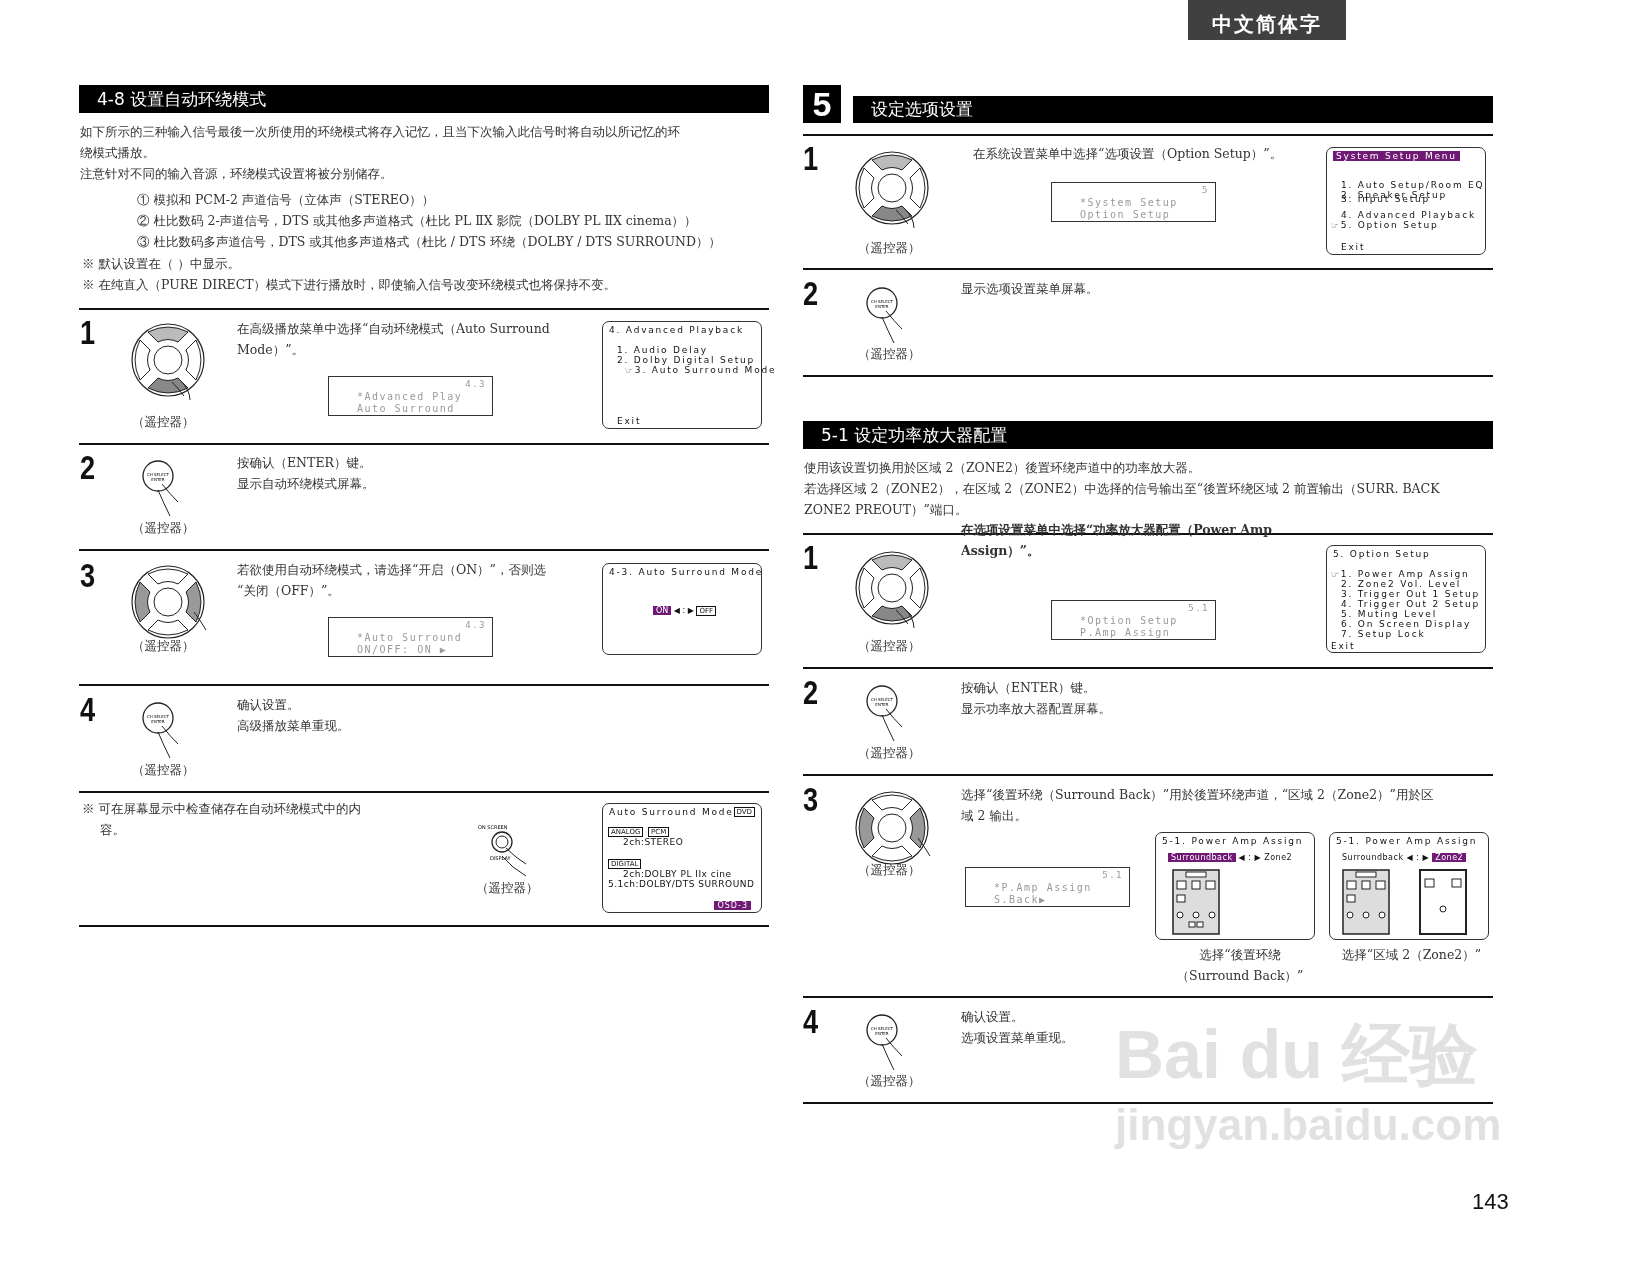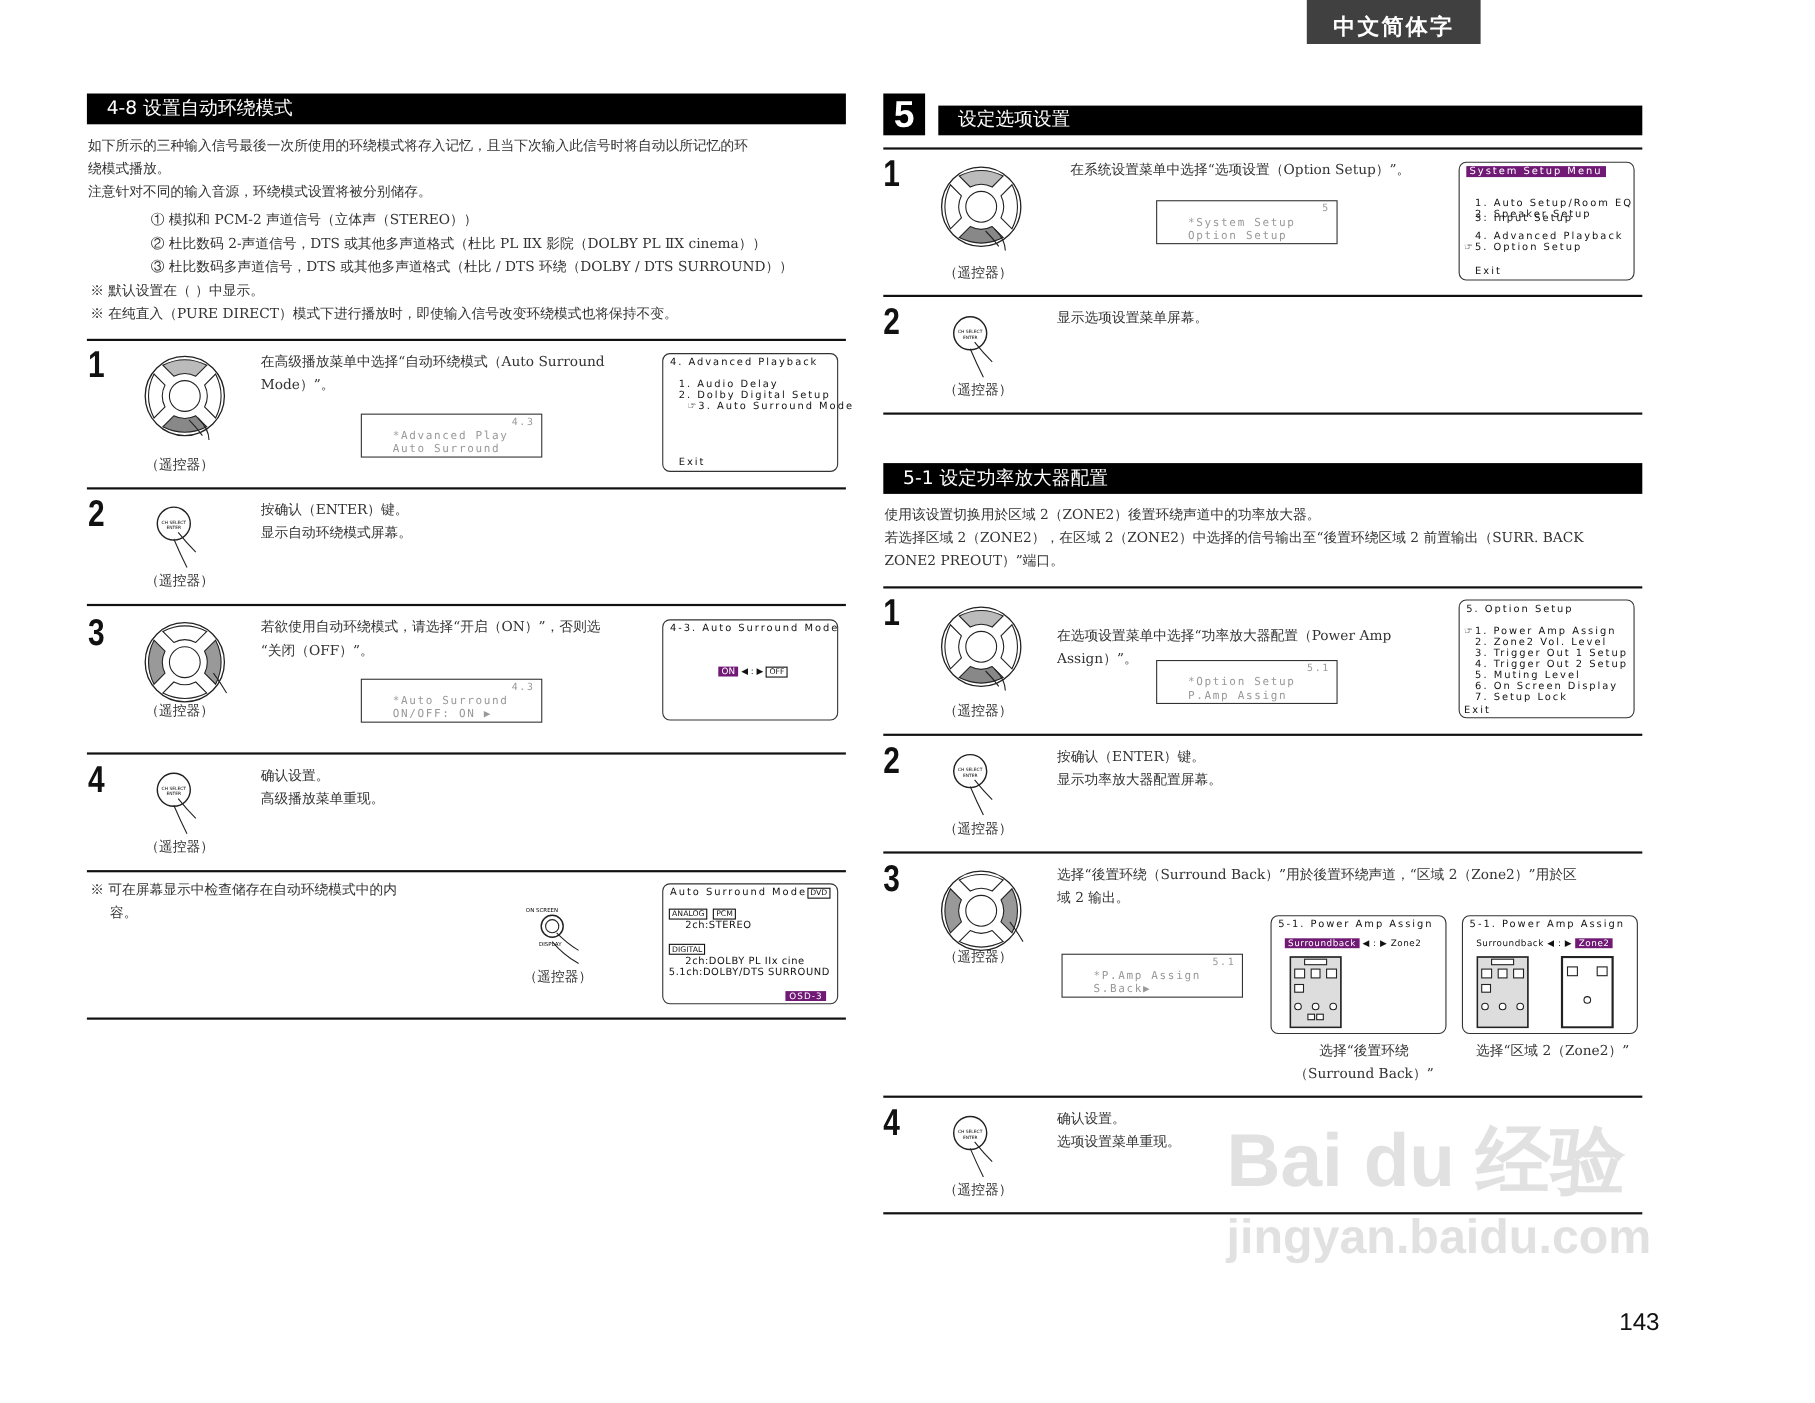--- a/index.html
+++ b/index.html
@@ -239,21 +239,21 @@
 <svg class="remote" style="left:852px;top:548px;" viewBox="0 0 80 80">
   <circle cx="40" cy="40" r="36" fill="none" stroke="#222" stroke-width="1.2"></circle>
   <path d="M20 12 Q40 2 60 12 L50 22 Q40 17 30 22 Z" fill="#bbb" stroke="#222"></path>
   <path d="M20 68 Q40 78 60 68 L50 58 Q40 63 30 58 Z" fill="#888" stroke="#222"></path>
   <path d="M12 20 Q2 40 12 60 L22 50 Q17 40 22 30 Z" fill="#fff" stroke="#222"></path>
   <path d="M68 20 Q78 40 68 60 L58 50 Q63 40 58 30 Z" fill="#fff" stroke="#222"></path>
   <circle cx="40" cy="40" r="14" fill="#fff" stroke="#222"></circle>
   <path d="M44 62 q6 6 12 14 M52 60 q10 10 10 20" stroke="#222" fill="none"></path>
 </svg>
 <div class="caption" style="left:858px;top:638px;">（遥控器）</div>
-<div class="step-text" style="left:961px;top:567px;width:350px;">
+<div class="step-text" style="left:961px;top:519px;width:350px;font-weight:bold;">
   <div>在选项设置菜单中选择“功率放大器配置（Power   Amp</div>
   <div>Assign）”。</div>
 </div>
 <div class="lcd" style="left:1051px;top:600px;width:165px;height:40px;">
   <span class="code">5.1</span>
   <span class="l1">*Option Setup</span>
   <span class="l2">P.Amp Assign</span>
 </div>
 <div class="osd" style="left:1326px;top:545px;width:160px;height:108px;">
   <span class="t">5. Option Setup</span>

